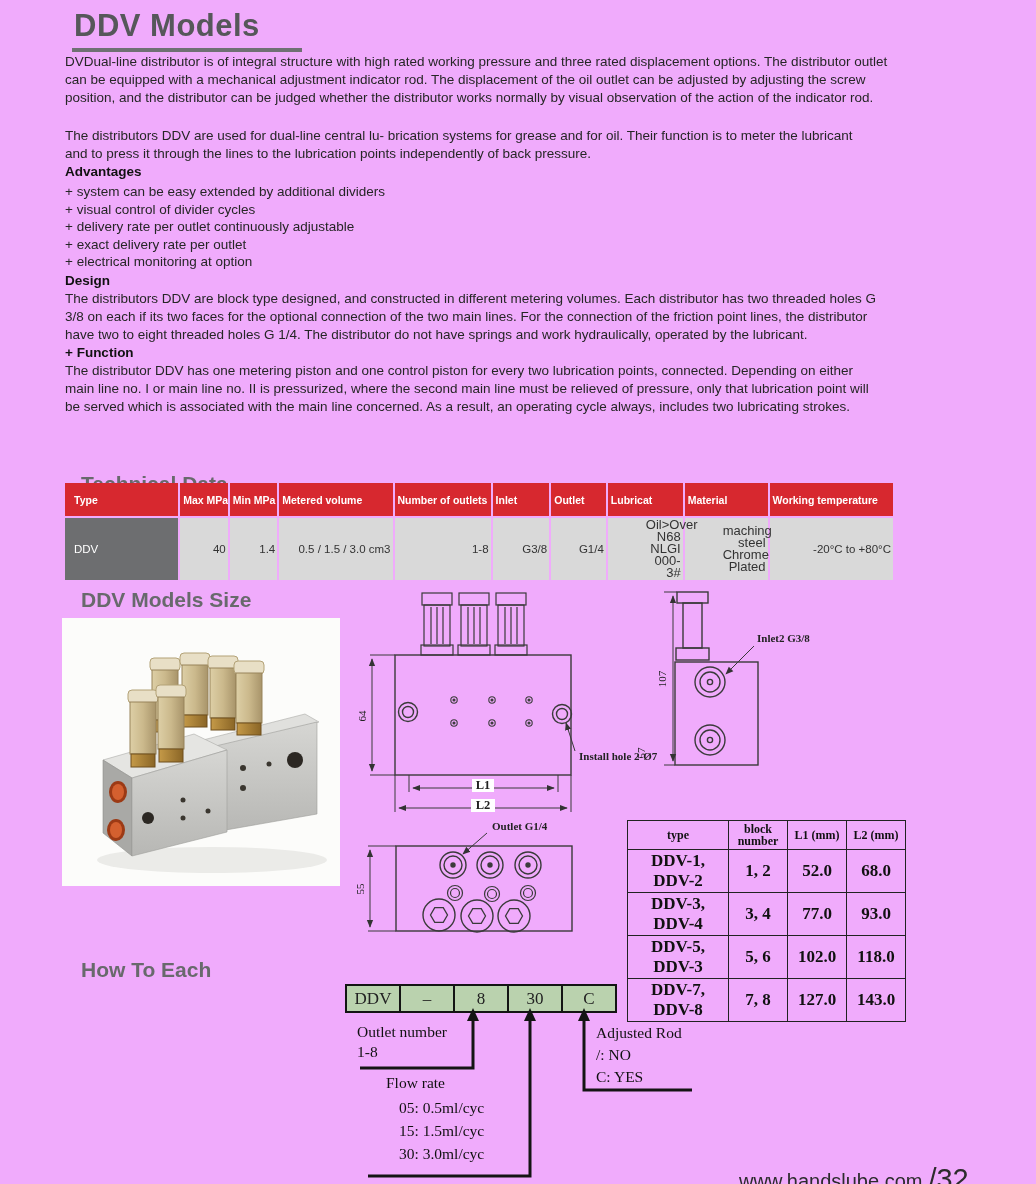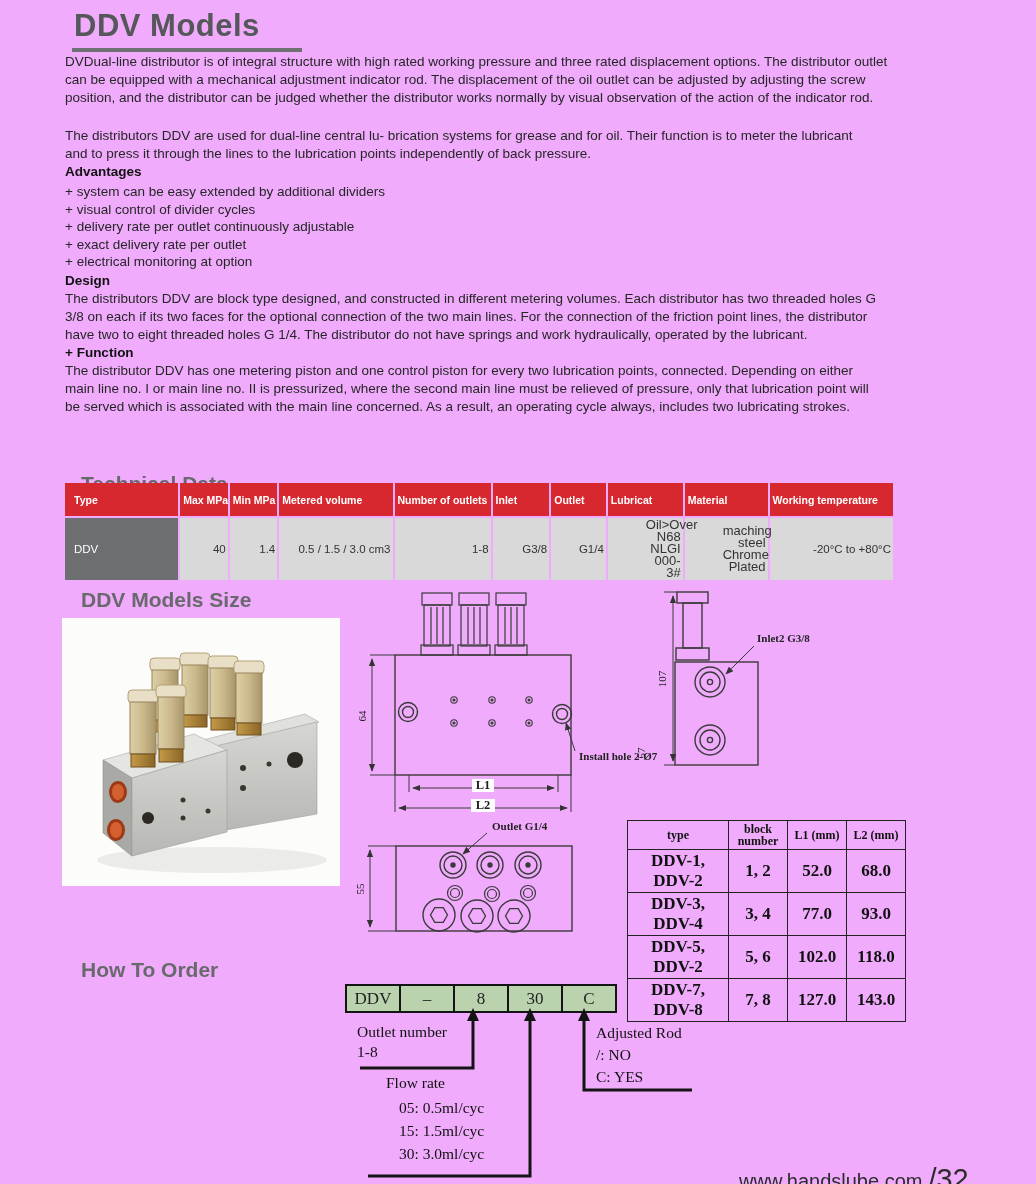--- a/index.html
+++ b/index.html
@@ -356,35 +356,35 @@
       <td>52.0</td>
       <td>68.0</td>
     </tr>
     <tr>
       <td>DDV-3, DDV-4</td>
       <td>3, 4</td>
       <td>77.0</td>
       <td>93.0</td>
     </tr>
     <tr>
-      <td>DDV-5, DDV-2</td>
+      <td>DDV-5, DDV-3</td>
       <td>5, 6</td>
       <td>102.0</td>
       <td>118.0</td>
     </tr>
     <tr>
       <td>DDV-7, DDV-8</td>
       <td>7, 8</td>
       <td>127.0</td>
       <td>143.0</td>
     </tr>
   </tbody>
     </table>
 
-  <h2 class="sec-heading" style="left:65px;top:942px;">How To Order</h2>
+  <h2 class="sec-heading" style="left:65px;top:942px;">How To Each</h2>
 
   <div class="order-code">
     <div class="order-cell">DDV</div>
     <div class="order-cell">–</div>
     <div class="order-cell">8</div>
     <div class="order-cell">30</div>
     <div class="order-cell">C</div>
   </div>
 
   <svg class="order-lines" width="380" height="178" viewBox="0 0 380 178">

